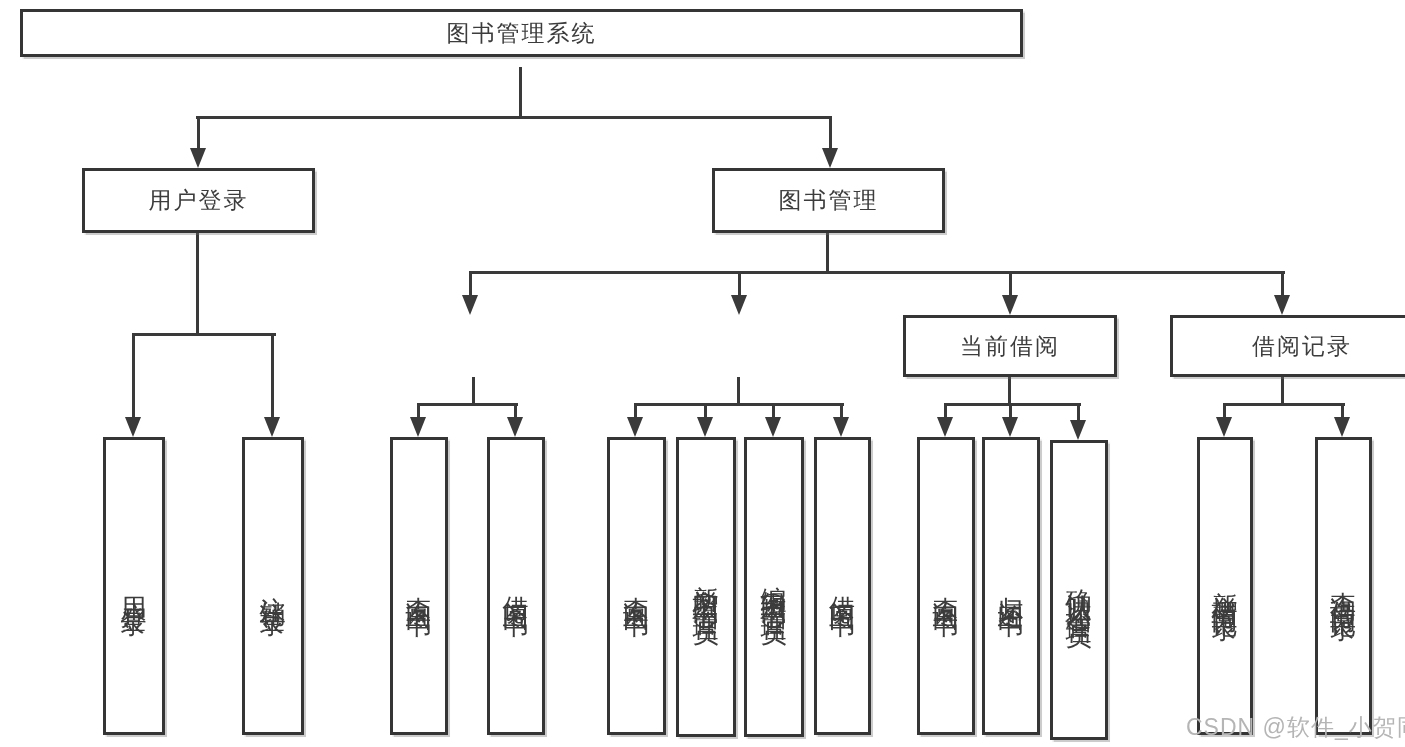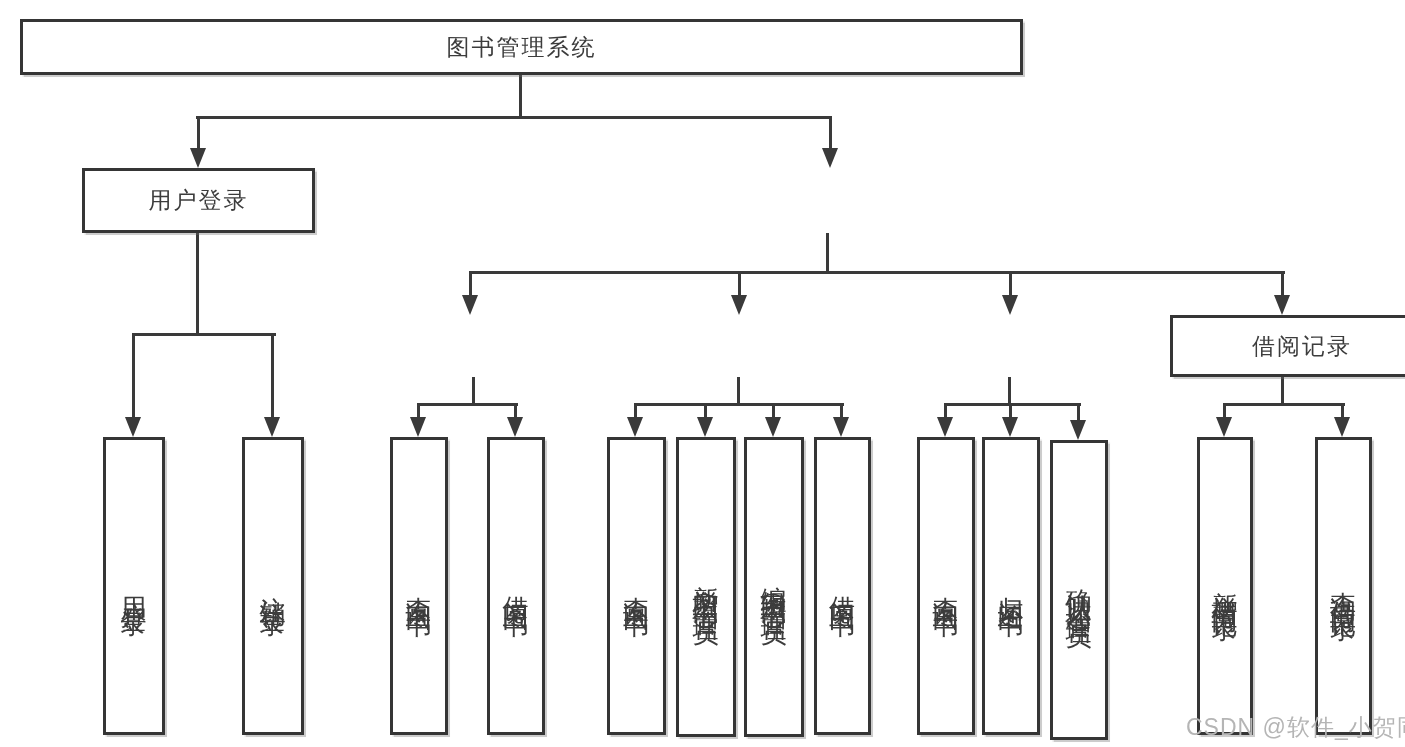--- a/index.html
+++ b/index.html
@@ -133,28 +133,34 @@
   <div class="hline" style="left:1223px;top:403px;width:122px"></div>
   <div class="arrow" style="left:1216px;top:406px;height:31px">
       <i class="shaft"></i>
       <i class="head"></i>
     </div>
   <div class="arrow" style="left:1334px;top:406px;height:31px">
       <i class="shaft"></i>
       <i class="head"></i>
     </div>
 
-  <div class="box h" style="left:20px;top:19px;width:1003px;height:56px">
+  <div class="box h" style="left:20px;top:9px;width:1003px;height:48px">
     <span>图书管理系统</span>
   </div>
 
   <div class="box h" style="left:82px;top:168px;width:233px;height:65px">
     <span>用户登录</span>
   </div>
-
+  <div class="box h" style="left:712px;top:168px;width:233px;height:65px">
+    <span>图书管理</span>
+  </div>
+
+  <div class="box h" style="left:903px;top:315px;width:214px;height:62px">
+    <span>当前借阅</span>
+  </div>
   <div class="box h" style="left:1170px;top:315px;width:264px;height:62px">
     <span>借阅记录</span>
   </div>
 
   <div class="box v" style="left:103px;top:437px;width:62px;height:298px">
     <span>用户登录</span>
   </div>
   <div class="box v" style="left:242px;top:437px;width:62px;height:298px">
     <span>注销登录</span>
   </div>

